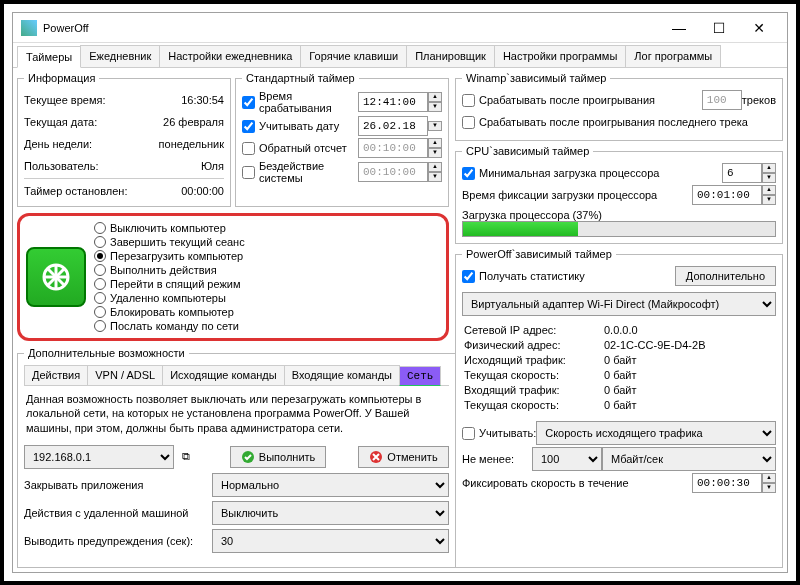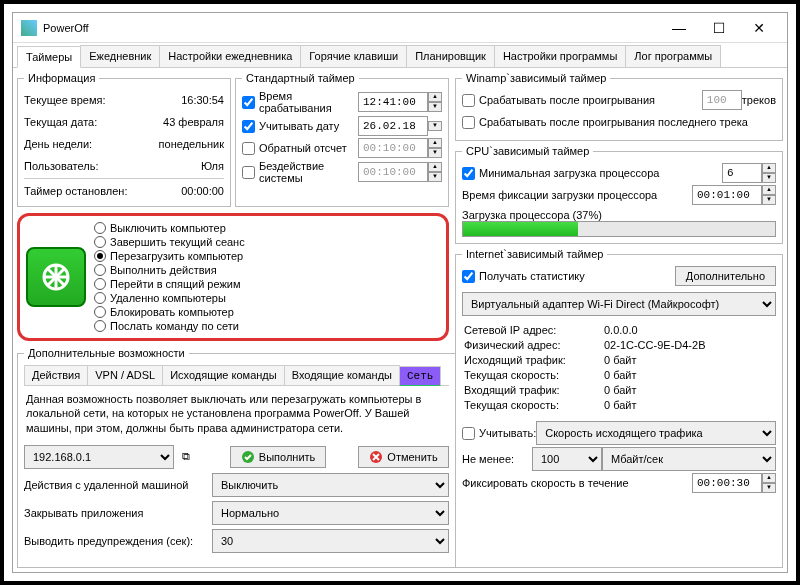--- a/index.html
+++ b/index.html
@@ -77,21 +77,21 @@
     <div class="col left">
       <div class="inforow">
         <fieldset>
           <legend>Информация</legend>
           <div class="row">
                 <span class="lbl">Текущее время:</span>
                 <span class="val">16:30:54</span>
               </div>
           <div class="row">
                 <span class="lbl">Текущая дата:</span>
-                <span class="val">43 февраля</span>
+                <span class="val">26 февраля</span>
               </div>
           <div class="row">
                 <span class="lbl">День недели:</span>
                 <span class="val">понедельник</span>
               </div>
           <div class="row">
                 <span class="lbl">Пользователь:</span>
                 <span class="val">Юля</span>
               </div>
           <div class="row" style="border-top:1px solid #ccc;padding-top:4px">
@@ -210,26 +210,26 @@
               </button>
           <button class="btn">
                 <svg class="btnico" viewBox="0 0 14 14">
                   <circle cx="7" cy="7" r="6" fill="#d33"></circle>
                   <path d="M4 4l6 6M10 4l-6 6" stroke="#fff" stroke-width="2"></path>
                 </svg>
                 <span>Отменить</span>
               </button>
         </div>
         <div class="formrow">
+              <span class="flbl">Закрывать приложения</span>
+              <select style="flex:1"><option>Нормально</option></select>
+            </div>
+        <div class="formrow">
               <span class="flbl">Действия с удаленной машиной</span>
               <select style="flex:1"><option>Выключить</option></select>
-            </div>
-        <div class="formrow">
-              <span class="flbl">Закрывать приложения</span>
-              <select style="flex:1"><option>Нормально</option></select>
             </div>
         <div class="formrow">
               <span class="flbl">Выводить предупреждения (сек):</span>
               <select style="flex:1"><option>30</option></select>
             </div>
       </fieldset>
     </div>
 
     <div class="col right">
       <fieldset>
@@ -265,21 +265,21 @@
                 <div class="spinbtn">▼</div>
               </div>
             </div>
         <div style="margin-top:4px"><span>Загрузка процессора (37%)</span></div>
         <div class="progress">
               <div class="fill" style="width:37%"></div>
             </div>
       </fieldset>
 
       <fieldset style="flex:1">
-        <legend>Internet`зависимый таймер</legend>
+        <legend>PowerOff`зависимый таймер</legend>
         <div class="row">
               <input type="checkbox" class="chk" checked="" style="">
               <span class="lbl">Получать статистику</span>
               <button class="btn">Дополнительно</button>
             </div>
         <select style="width:100%;margin:4px 0"><option>Виртуальный адаптер Wi-Fi Direct (Майкрософт)</option></select>
         <div class="netinfo">
           <span>Сетевой IP адрес:</span>
               <span>0.0.0.0</span>
           <span>Физический адрес:</span>

